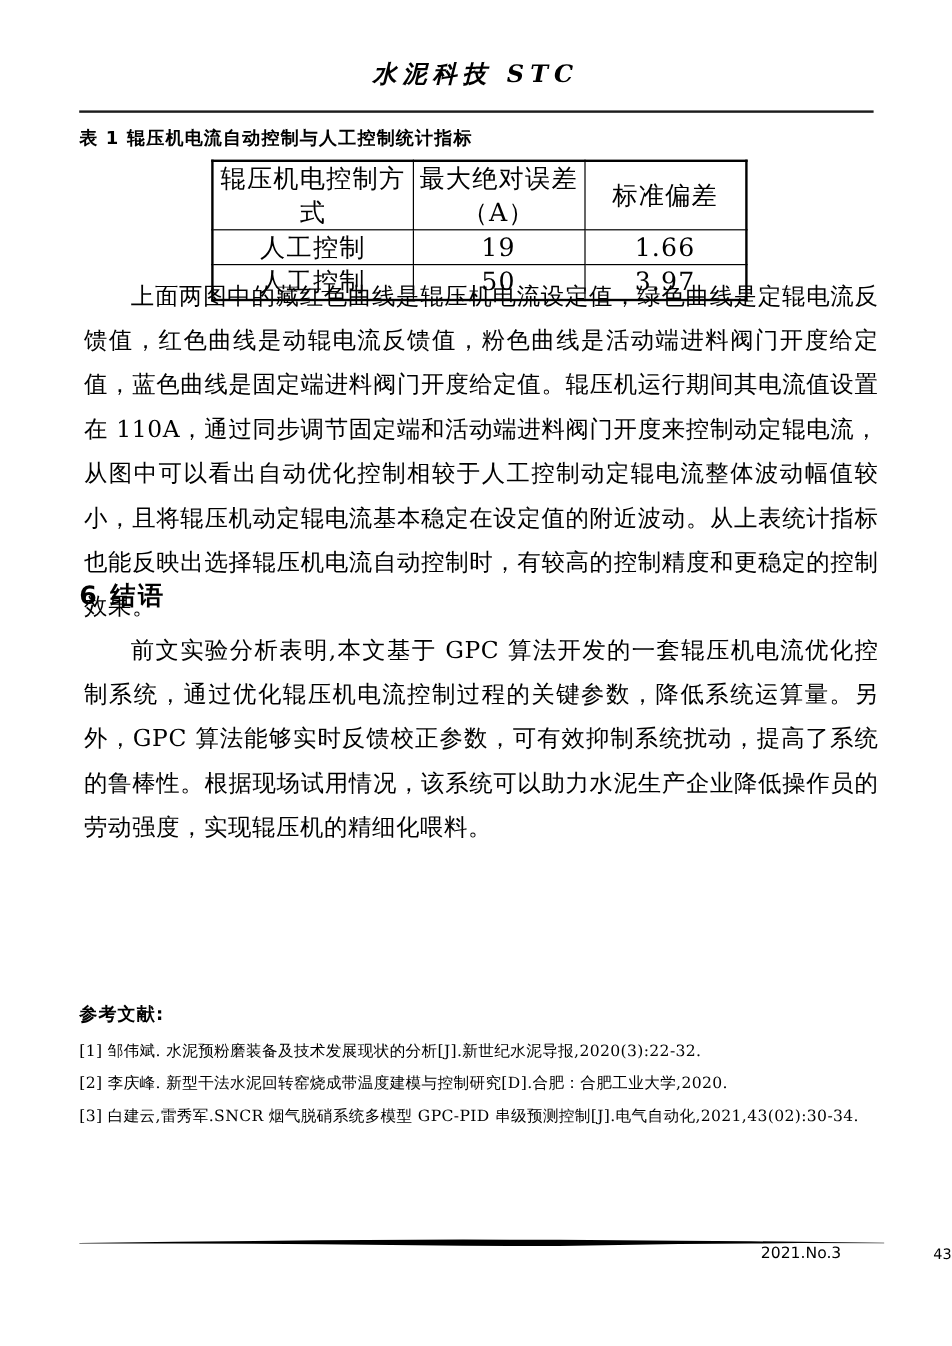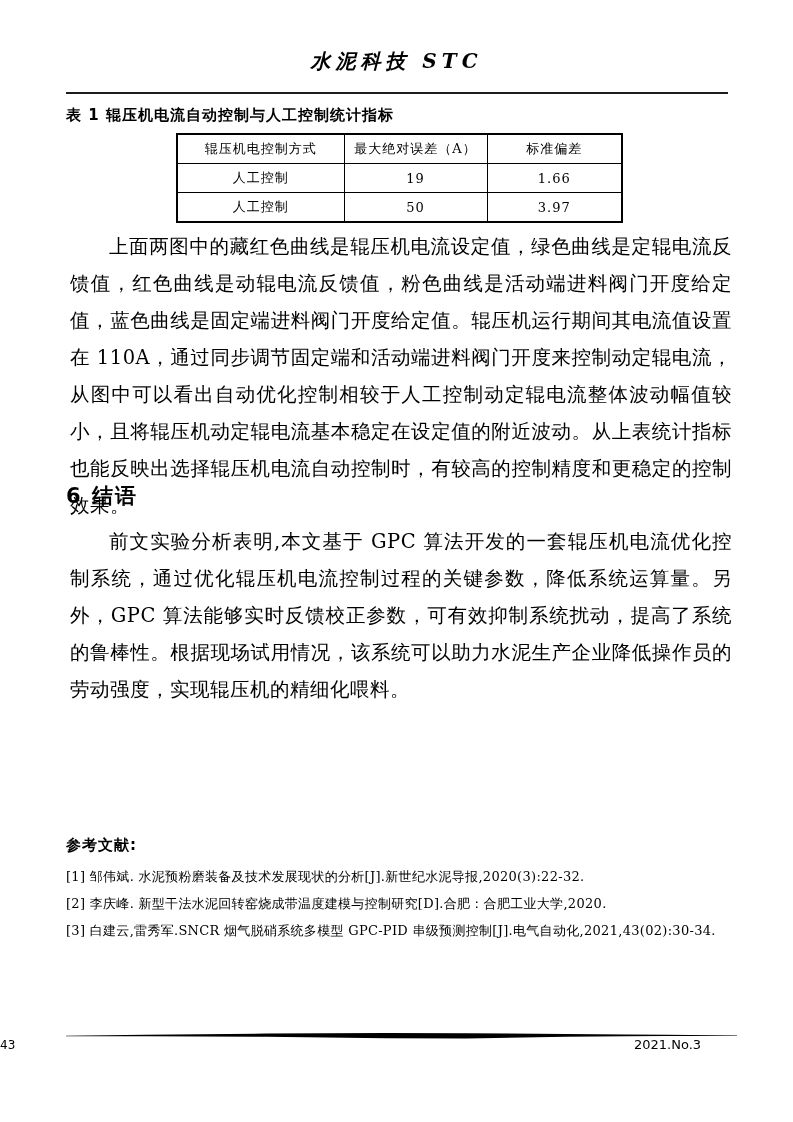--- a/index.html
+++ b/index.html
@@ -46,21 +46,21 @@
     font-family: "DejaVu Sans", sans-serif;
     letter-spacing: 1px;
   }
   table.stats {
     position: absolute;
     top: 133px;
     left: 176px;
     width: 445px;
     border-collapse: collapse;
     table-layout: fixed;
-    font-size: 13px;
+    font-size: 21px;
   }
   table.stats th, table.stats td {
     border: 1px solid #000;
     text-align: center;
     vertical-align: middle;
     height: 28px;
     font-weight: normal;
     padding: 0;
     letter-spacing: 1px;
   }
@@ -124,21 +124,21 @@
     left: 66px;
     width: 671px;
     height: 10px;
     display: block;
   }
   .page-number {
     position: absolute;
     top: 1038px;
     left: 0;
     width: 100%;
-    text-align: left;
+    text-align: right;
     font-size: 12px;
     font-family: "DejaVu Sans", sans-serif;
   }
   .issue-number {
     position: absolute;
     top: 1037px;
     left: 634px;
     font-size: 13px;
     font-family: "DejaVu Sans", sans-serif;
   }

